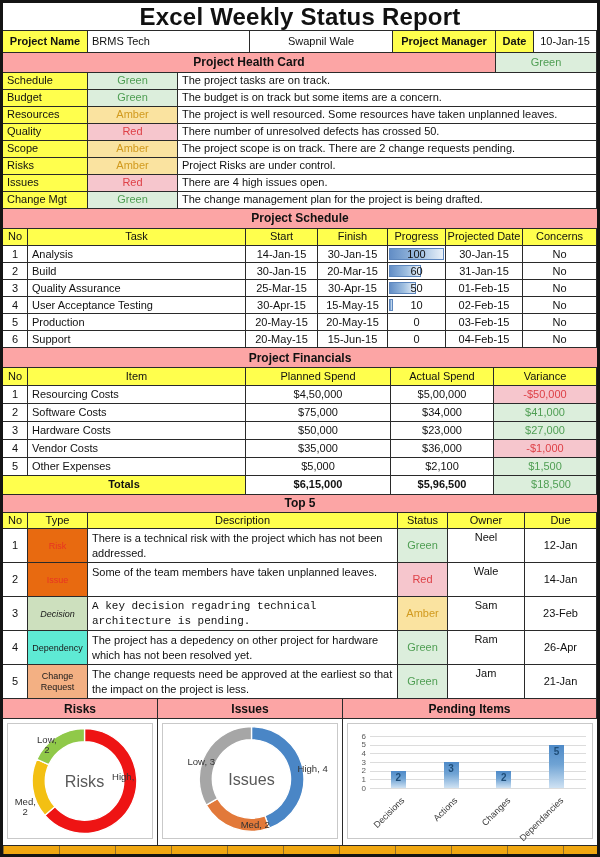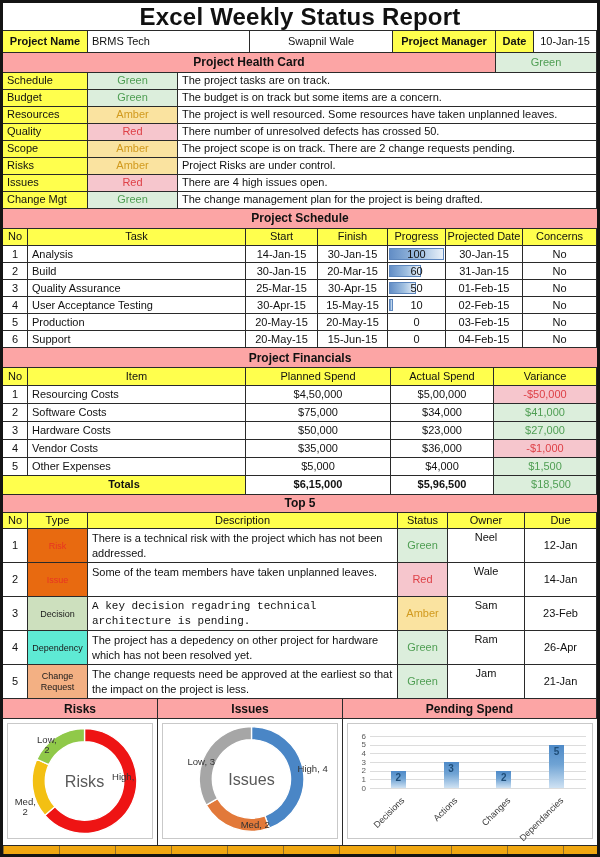--- a/index.html
+++ b/index.html
@@ -222,21 +222,21 @@
         <div class="c ">4</div>
         <div class="c left">Vendor Costs</div>
         <div class="c ">$35,000</div>
         <div class="c ">$36,000</div>
         <div class="c " style="background: rgb(246, 198, 205); color: rgb(222, 65, 71);">-$1,000</div>
       </div>
       <div class="grid fin r18">
         <div class="c ">5</div>
         <div class="c left">Other Expenses</div>
         <div class="c ">$5,000</div>
-        <div class="c ">$4,000</div>
+        <div class="c ">$2,100</div>
         <div class="c " style="background: rgb(220, 238, 220); color: rgb(79, 158, 83);">$1,500</div>
       </div>
     </div>
   <div id="fin-totals" class="grid fin r19">
       <div class="c yellow bold" style="grid-column: 1 / 3;">Totals</div>
       <div class="c bold">$6,15,000</div>
       <div class="c bold">$5,96,500</div>
       <div class="c " style="background: rgb(220, 238, 220); color: rgb(79, 158, 83); padding-left: 12px;">$18,500</div>
     </div>
 
@@ -261,21 +261,21 @@
       <div class="grid top5 r34">
         <div class="c ">2</div>
         <div class="c " style="background: rgb(232, 106, 16); color: rgb(232, 51, 35); font-size: 9px; padding: 0px 2px; text-align: center;">Issue</div>
         <div class="c left desc" style="align-items: flex-start; padding-top: 2px; line-height: 1.3;">Some of the team members have taken unplanned leaves.</div>
         <div class="c " style="background: rgb(246, 198, 205); color: rgb(222, 65, 71);">Red</div>
         <div class="c " style="align-items: flex-start; padding-top: 2px;">Wale</div>
         <div class="c ">14-Jan</div>
       </div>
       <div class="grid top5 r34">
         <div class="c ">3</div>
-        <div class="c " style="background: rgb(205, 224, 190); color: rgb(26, 26, 26); font-size: 9px; padding: 0px 2px; text-align: center;">Decision</div>
+        <div class="c " style="background: rgb(205, 224, 190); color: rgb(26, 26, 26); font-size: 9px; padding: 0px 2px; text-align: center; font-style: italic;">Decision</div>
         <div class="c left desc" style="align-items: flex-start; padding-top: 2px; line-height: 1.3; font-family: Liberation Mono, monospace;">A key decision regadring technical architecture is pending.</div>
         <div class="c " style="background: rgb(250, 227, 160); color: rgb(209, 154, 30);">Amber</div>
         <div class="c " style="align-items: flex-start; padding-top: 2px;">Sam</div>
         <div class="c ">23-Feb</div>
       </div>
       <div class="grid top5 r34">
         <div class="c ">4</div>
         <div class="c " style="background: #5eead4; color: rgb(26, 26, 26); font-size: 9px; padding: 0px 2px; text-align: center;">Dependency</div>
         <div class="c left desc" style="align-items: flex-start; padding-top: 2px; line-height: 1.3;">The project has a depedency on other project for hardware which has not been resolved yet.</div>
         <div class="c " style="background: rgb(220, 238, 220); color: rgb(79, 158, 83);">Green</div>
@@ -288,21 +288,21 @@
         <div class="c left desc" style="align-items: flex-start; padding-top: 2px; line-height: 1.3;">The change requests need be approved at the earliest so that the impact on the project is less.</div>
         <div class="c " style="background: rgb(220, 238, 220); color: rgb(79, 158, 83);">Green</div>
         <div class="c " style="align-items: flex-start; padding-top: 2px;">Jam</div>
         <div class="c ">21-Jan</div>
       </div>
     </div>
 
   <div class="grid charts" style="height:20px;">
     <div class="c gold bold" style="font-size:12px;">Risks</div>
     <div class="c gold bold" style="font-size:12px;">Issues</div>
-    <div class="c gold bold" style="font-size:12px;">Pending Spend</div>
+    <div class="c gold bold" style="font-size:12px;">Pending Items</div>
   </div>
 
   <div class="grid charts">
     <div class="chart-cell">
       <div class="chart-box"><svg id="risks-donut" width="100%" height="100%" viewBox="0 0 143 108">
             <path d="M76.0 2.0 A52 52 0 1 1 36.7 88.1 L46.5 79.5 A39 39 0 1 0 76.0 15.0 Z" fill="#EE1414" stroke="#ffffff" stroke-width="1.3"></path>
             <path d="M36.7 88.1 A52 52 0 0 1 28.7 32.4 L40.5 37.8 A39 39 0 0 0 46.5 79.5 Z" fill="#F3C013" stroke="#ffffff" stroke-width="1.3"></path>
             <path d="M28.7 32.4 A52 52 0 0 1 76.0 2.0 L76.0 15.0 A39 39 0 0 0 40.5 37.8 Z" fill="#90C949" stroke="#ffffff" stroke-width="1.3"></path>
             <text x="76" y="60" text-anchor="middle" font-size="16" fill="#595959">Risks</text>
             <text x="114.4" y="52.92" text-anchor="middle" font-size="9.5" fill="#333333"><tspan x="114.4" dy="0">High,</tspan></text>

